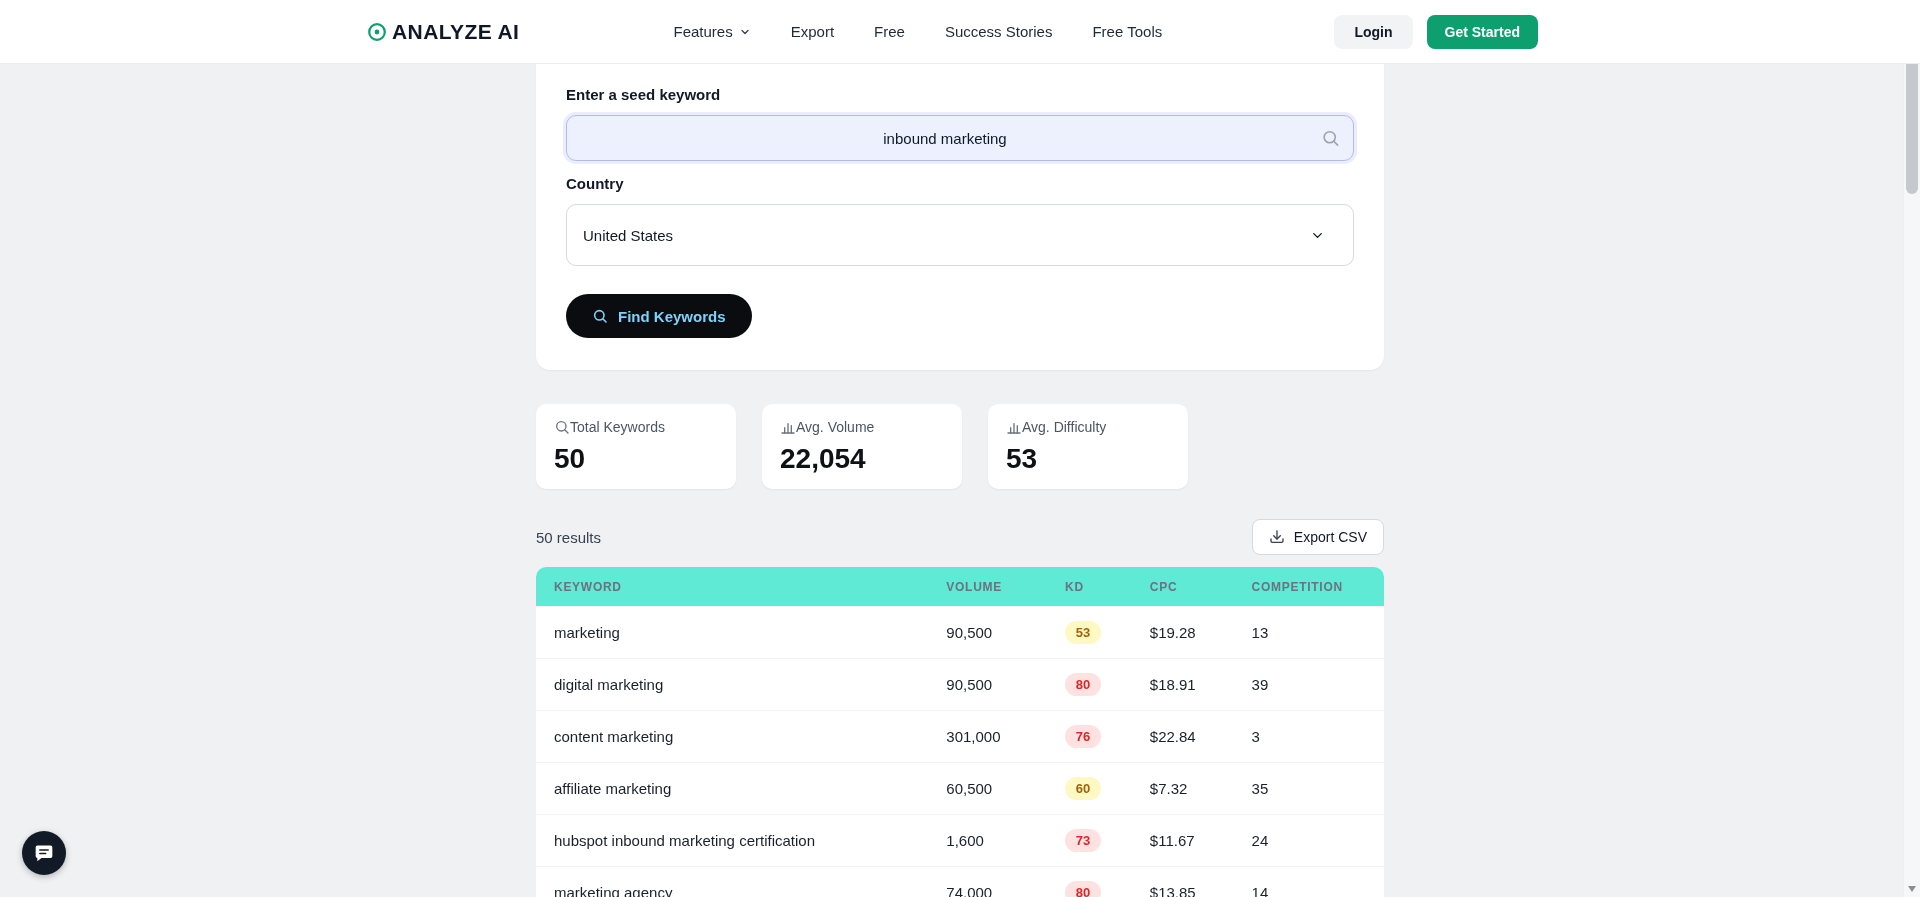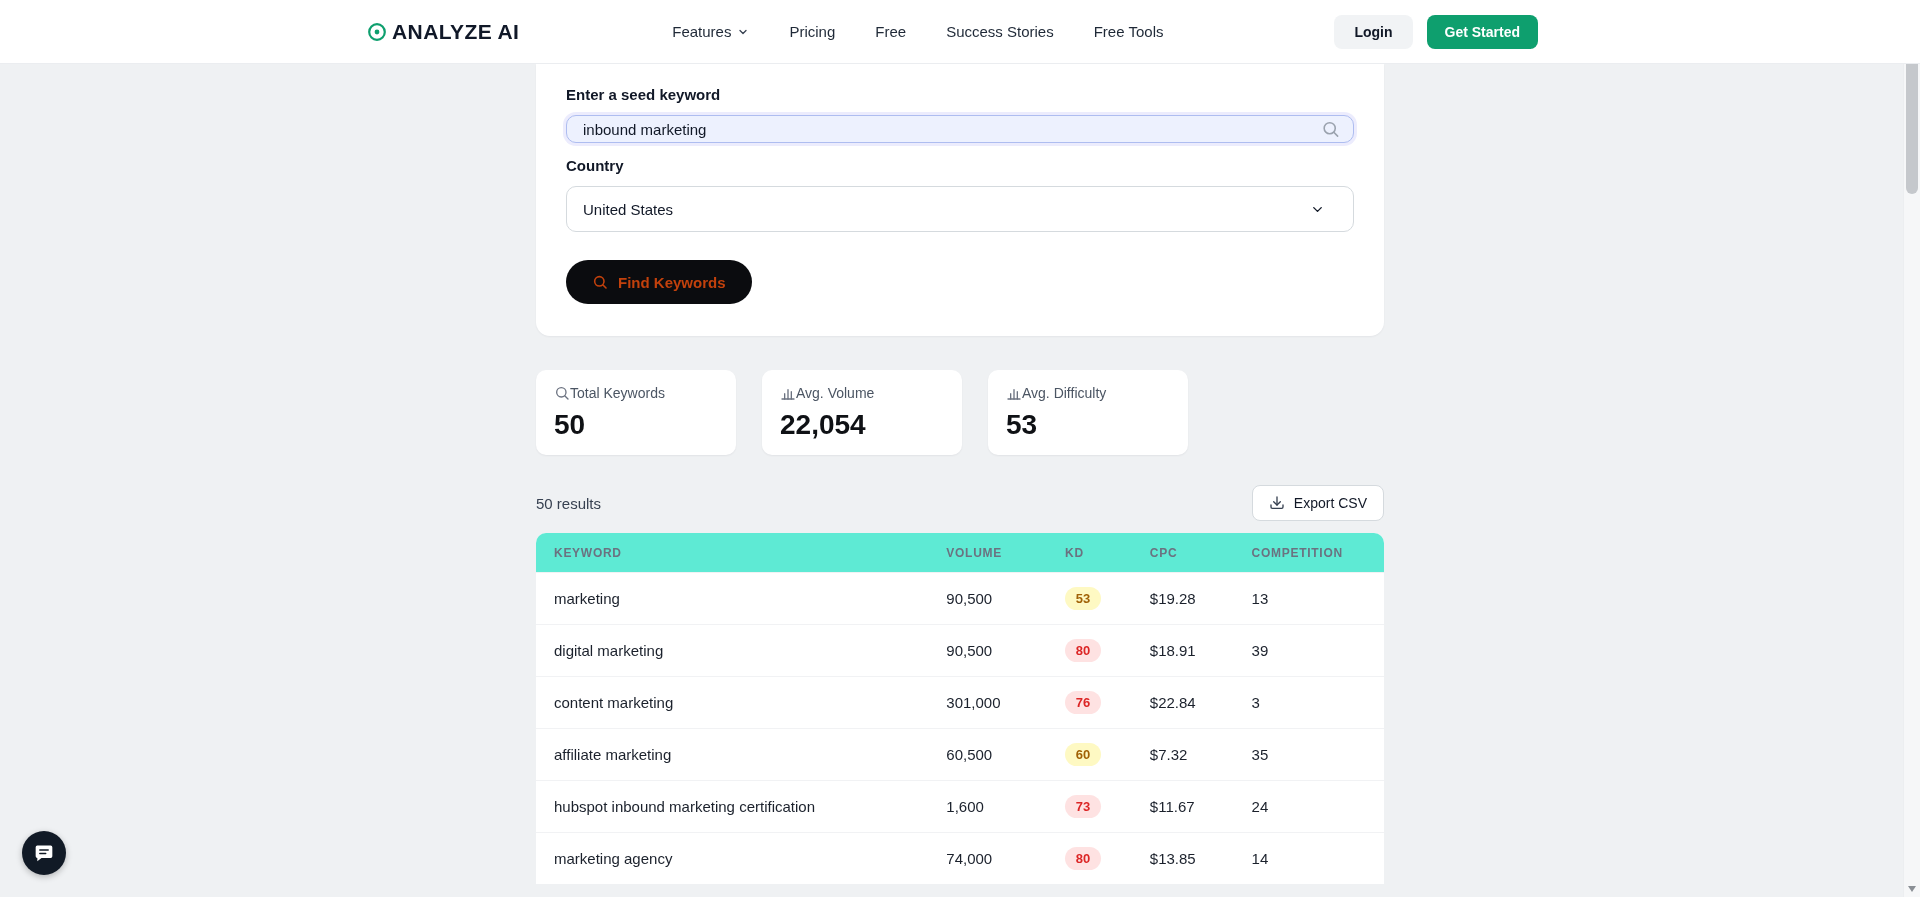--- a/index.html
+++ b/index.html
@@ -43,43 +43,44 @@
 
   
   .search-card {
     background: #ffffff; border-radius: 0 0 14px 14px;
     box-shadow: 0 1px 2px rgba(16,24,40,0.05);
     padding: 22px 30px 32px;
   }
   .field-label { font-size: 15px; font-weight: 700; color: #111827; margin-bottom: 12px; }
   .input-wrap { position: relative; }
   .seed-input {
-    width: 100%; height: 28px;
+    width: 100%; height: 46px;
     background: #edf1fe;
     border: 1px solid #aebdf0;
     box-shadow: 0 0 0 3px rgba(99,102,241,0.12);
     border-radius: 10px;
     padding: 0 46px 0 16px;
     font-size: 15px; color: #111827; font-family: inherit;
     outline: none;
+    text-align: center;
   }
   .input-search-icon {
     position: absolute; right: 14px; top: 50%; transform: translateY(-50%);
     color: #9aa2ae; display: inline-flex;
   }
   .country-block { margin-top: 14px; }
   .country-select {
-    height: 46px; border: 1px solid #d5dade; border-radius: 10px; background: #fff;
+    height: 62px; border: 1px solid #d5dade; border-radius: 10px; background: #fff;
     display: flex; align-items: center; justify-content: space-between;
     padding: 0 28px 0 16px; font-size: 15px; color: #111827; cursor: pointer;
   }
   .btn-find {
     margin-top: 28px;
     display: inline-flex; align-items: center; gap: 10px;
-    background: #0b0c0f; color: #c2410c; border: none; cursor: pointer;
+    background: #0b0c0f; color: #7dd3fc; border: none; cursor: pointer;
     border-radius: 999px; height: 44px; padding: 12px 26px;
     font-size: 15px; font-weight: 600; font-family: inherit;
   }
 
   
   .stats-row { display: flex; gap: 26px; margin-top: 34px; }
   .stat-card {
     width: 200px; background: #fff; border-radius: 10px;
     box-shadow: 0 1px 2px rgba(16,24,40,0.06);
     padding: 15px 18px 14px;
@@ -163,21 +164,21 @@
   </div>
 
   <nav class="nav-links">
     <span class="nav-link">
       <span>Features</span>
       <svg width="12" height="12" viewBox="0 0 24 24" fill="none" stroke="currentColor" stroke-width="2.6" stroke-linecap="round" stroke-linejoin="round">
           <polyline points="6 9 12 15 18 9"></polyline>
         </svg>
     </span>
     <span class="nav-link">
-      <span>Pricing</span>
+      <span>Export</span>
     </span>
     <span class="nav-link">
       <span>Free</span>
     </span>
     <span class="nav-link">
       <span>Success Stories</span>
     </span>
     <span class="nav-link">
       <span>Free Tools</span>
     </span>

